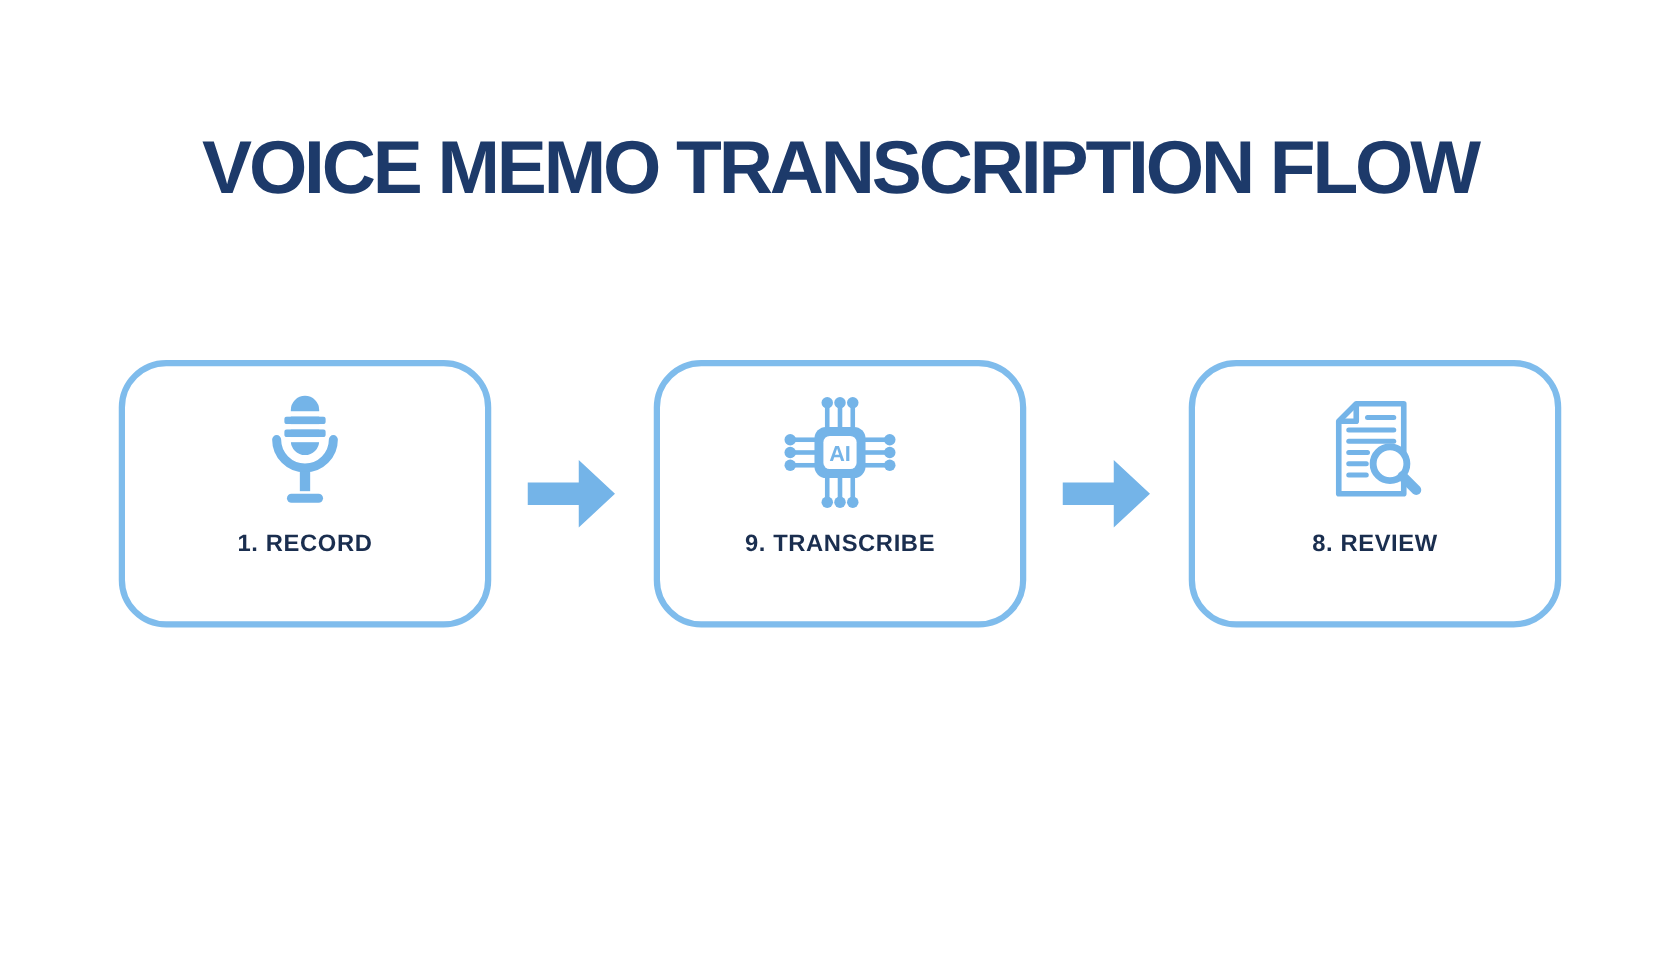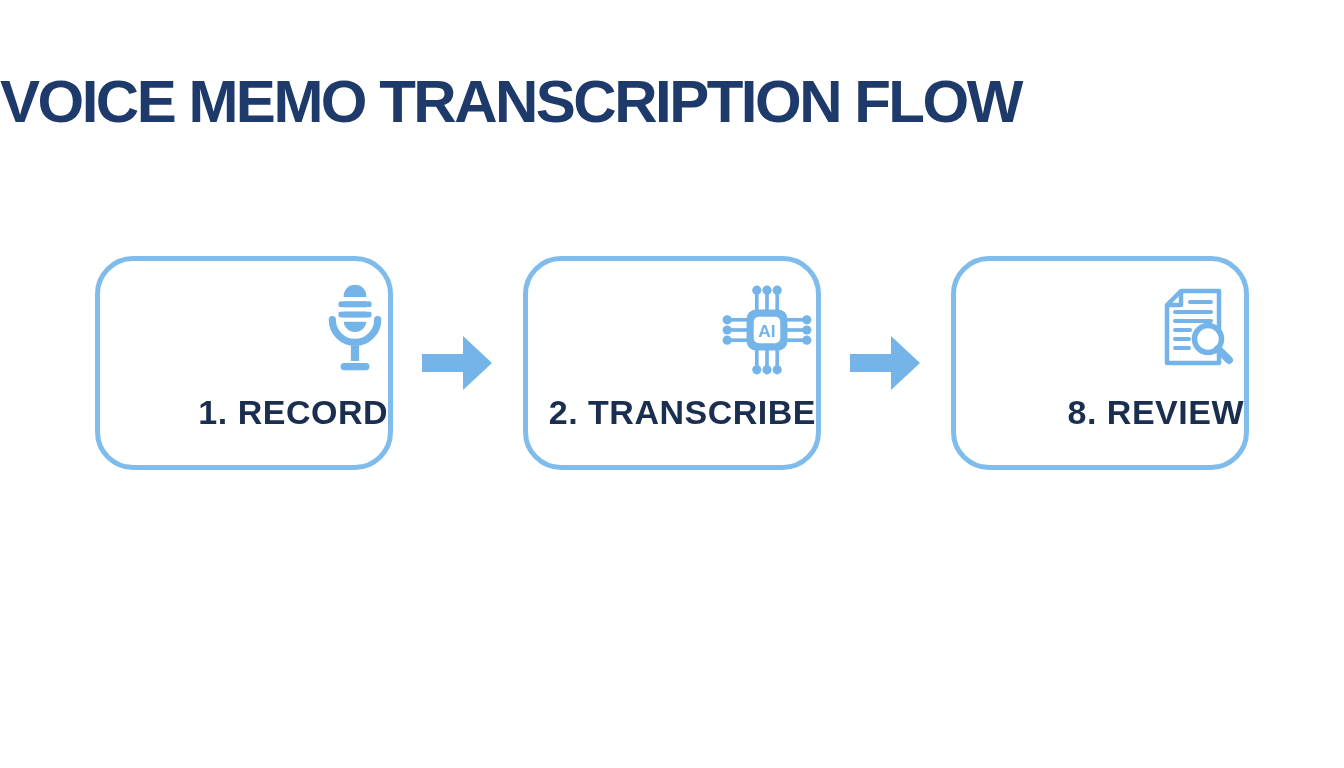--- a/index.html
+++ b/index.html
@@ -9,21 +9,22 @@
     font-family: "Liberation Sans", sans-serif;
     overflow: hidden;
   }
   .canvas {
     position: relative;
     width: 1344px; height: 768px;
     background: #ffffff;
   }
   .title {
     margin: 0;
-    padding-top: 72px;
+    padding-top: 104px;
+    text-align: center;
     font-size: 60px;
     font-weight: bold;
     letter-spacing: -2.5px;
     line-height: 1;
     color: #1d3a6a;
     white-space: nowrap;
   }
   .flow-row {
     margin-top: 124px;
     display: flex;
@@ -32,33 +33,33 @@
     gap: 29px;
   }
   .step-box {
     width: 288px;
     height: 186px;
     border: 5px solid #7fbcec;
     border-radius: 38px;
     background: #ffffff;
     display: flex;
     flex-direction: column;
-    align-items: flex-end;
+    align-items: center;
     padding-top: 18px;
     box-sizing: content-box;
   }
   .icon-wrap {
     height: 102px;
     display: flex;
     align-items: center;
     justify-content: center;
   }
   .step-label {
     margin-top: 12px;
-    font-size: 34px;
+    font-size: 19px;
     font-weight: bold;
     letter-spacing: 0.5px;
     color: #1a2e4f;
     white-space: nowrap;
   }
   .arrow { display: flex; align-items: center; }
   .arrow svg { display: block; }
 </style>
 </head>
 <body>
@@ -126,21 +127,21 @@
               <rect x="66" y="46.2" width="18" height="3.6"></rect>
             <circle cx="87" cy="58" r="4.5"></circle>
               <rect x="66" y="56.2" width="18" height="3.6"></rect>
 
             <rect x="28" y="28" width="40" height="40" rx="9"></rect>
             <rect x="35" y="35" width="26" height="26" rx="5" fill="#ffffff"></rect>
           </g>
           <text x="48" y="49" text-anchor="middle" dominant-baseline="central" font-size="17" font-weight="bold" fill="#74b4e8">AI</text>
         </svg>
       </div>
-      <div class="step-label">2. TRANSCRIBE</div>
+      <div class="step-label">9. TRANSCRIBE</div>
     </div>
 
     <div class="arrow">
       <svg width="72" height="58" viewBox="0 0 72 58" aria-hidden="true">
         <polygon points="0,20 41,20 41,2 70,29 41,56 41,38 0,38" fill="#74b4e8"></polygon>
       </svg>
     </div>
 
     <div class="step-box">
       <div class="icon-wrap">

